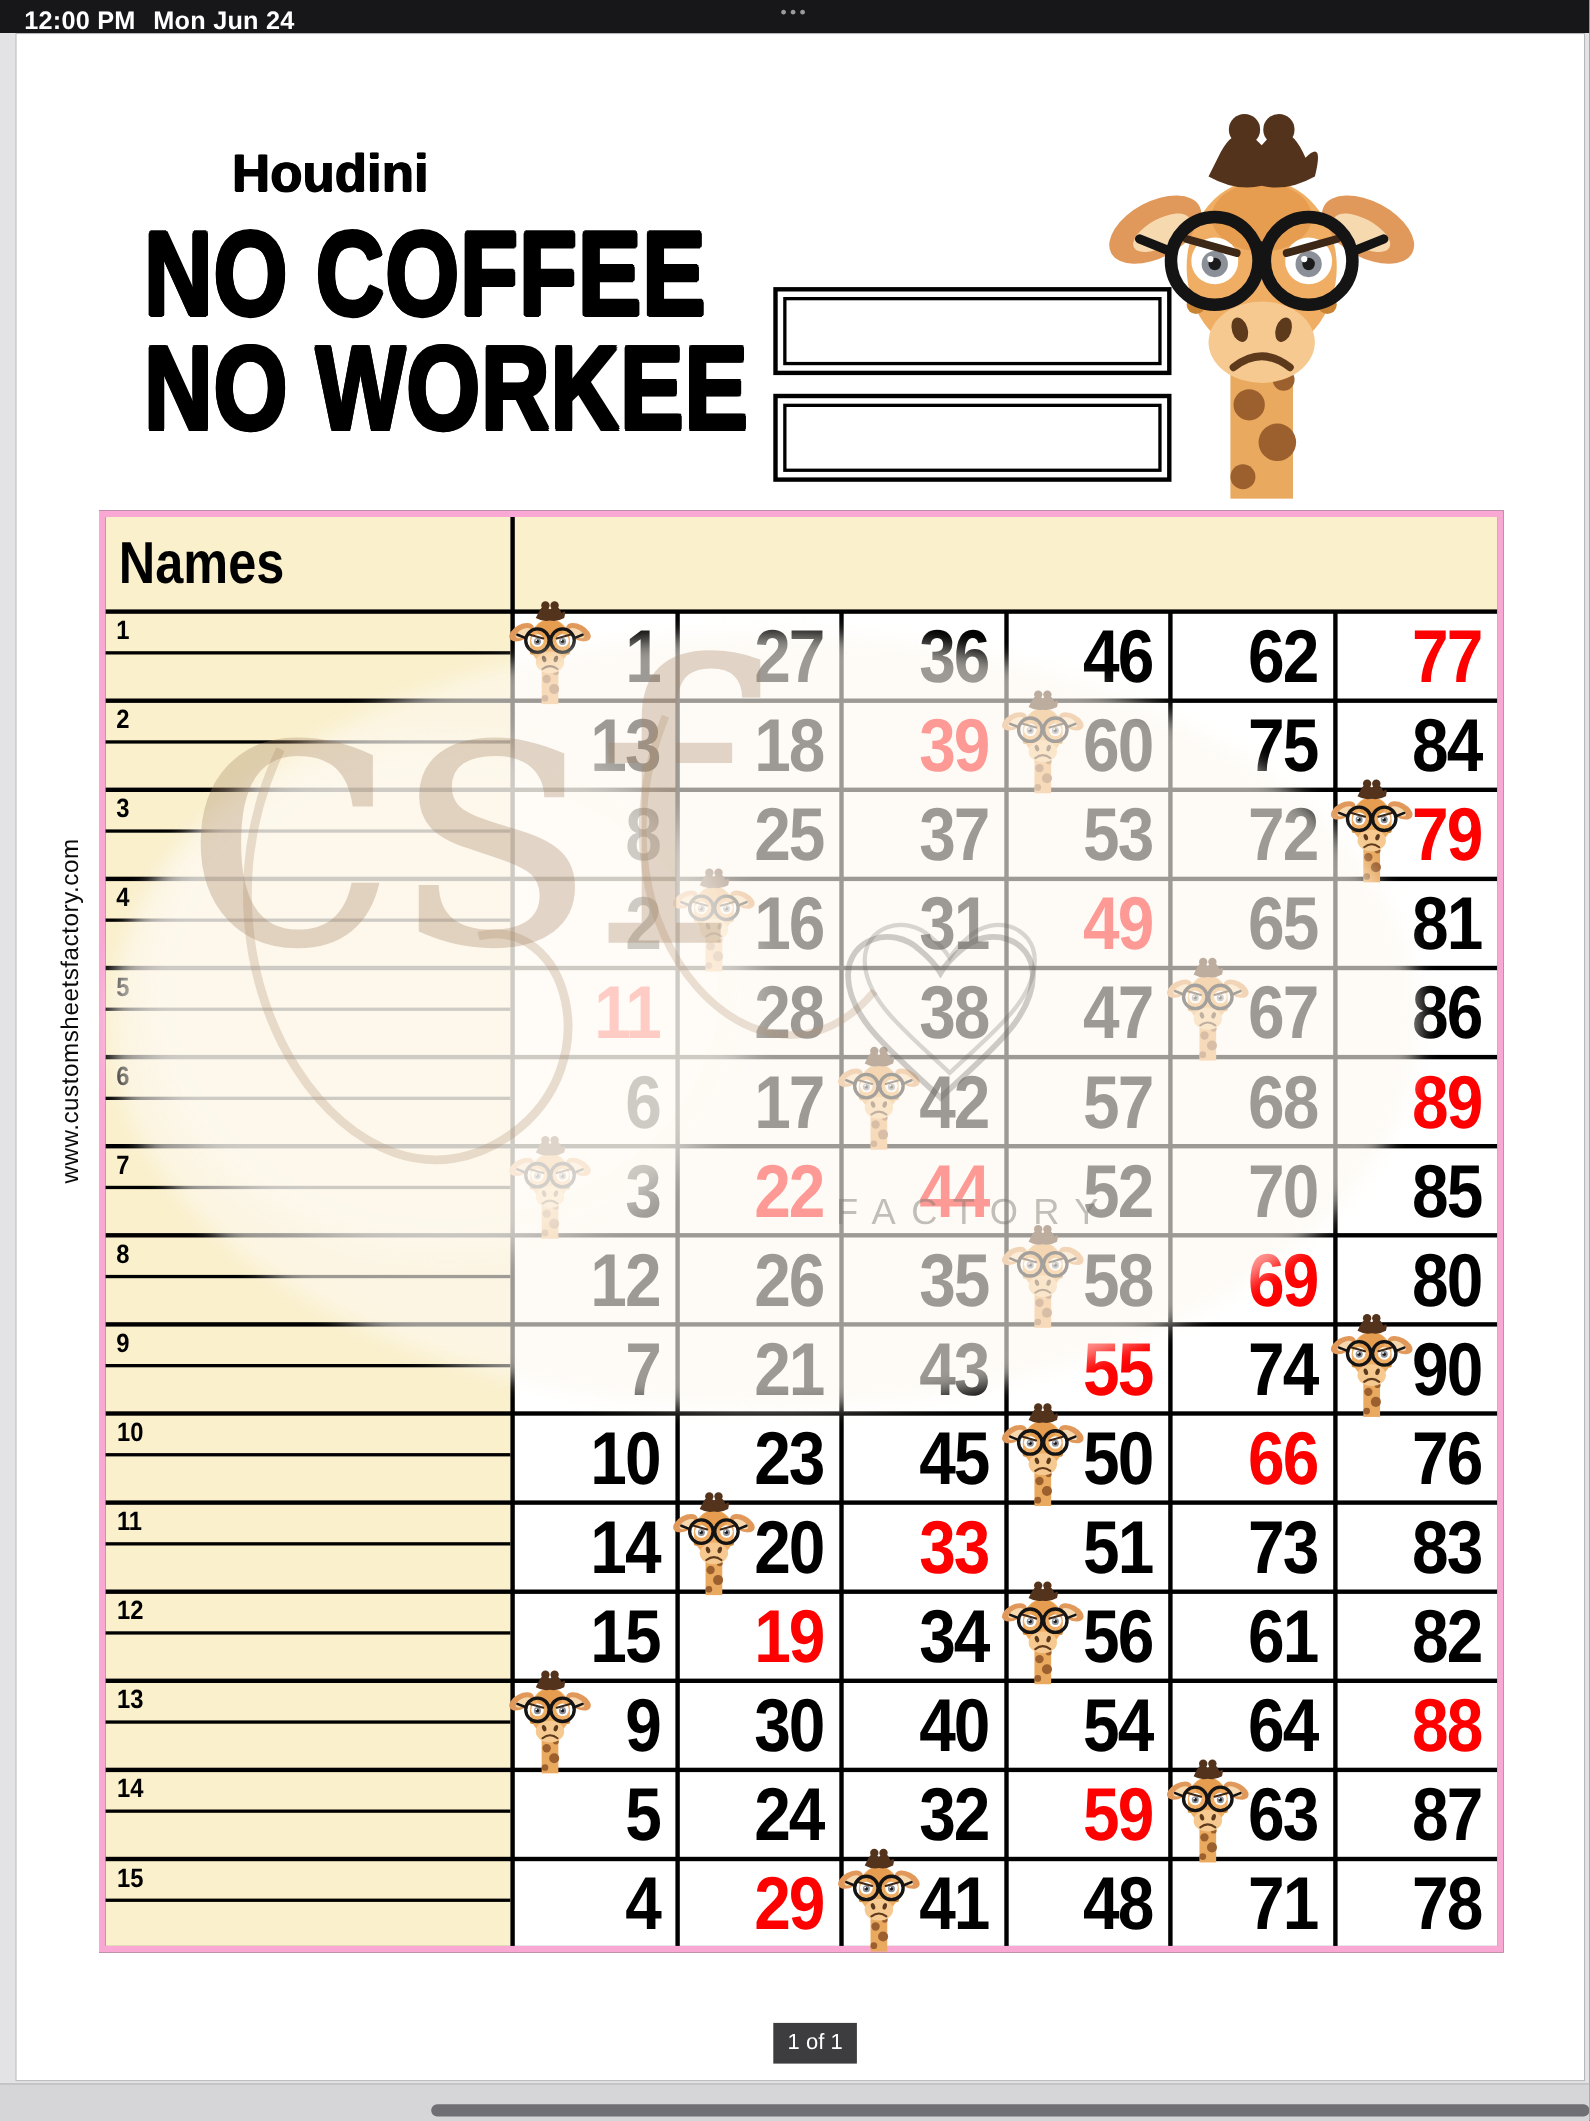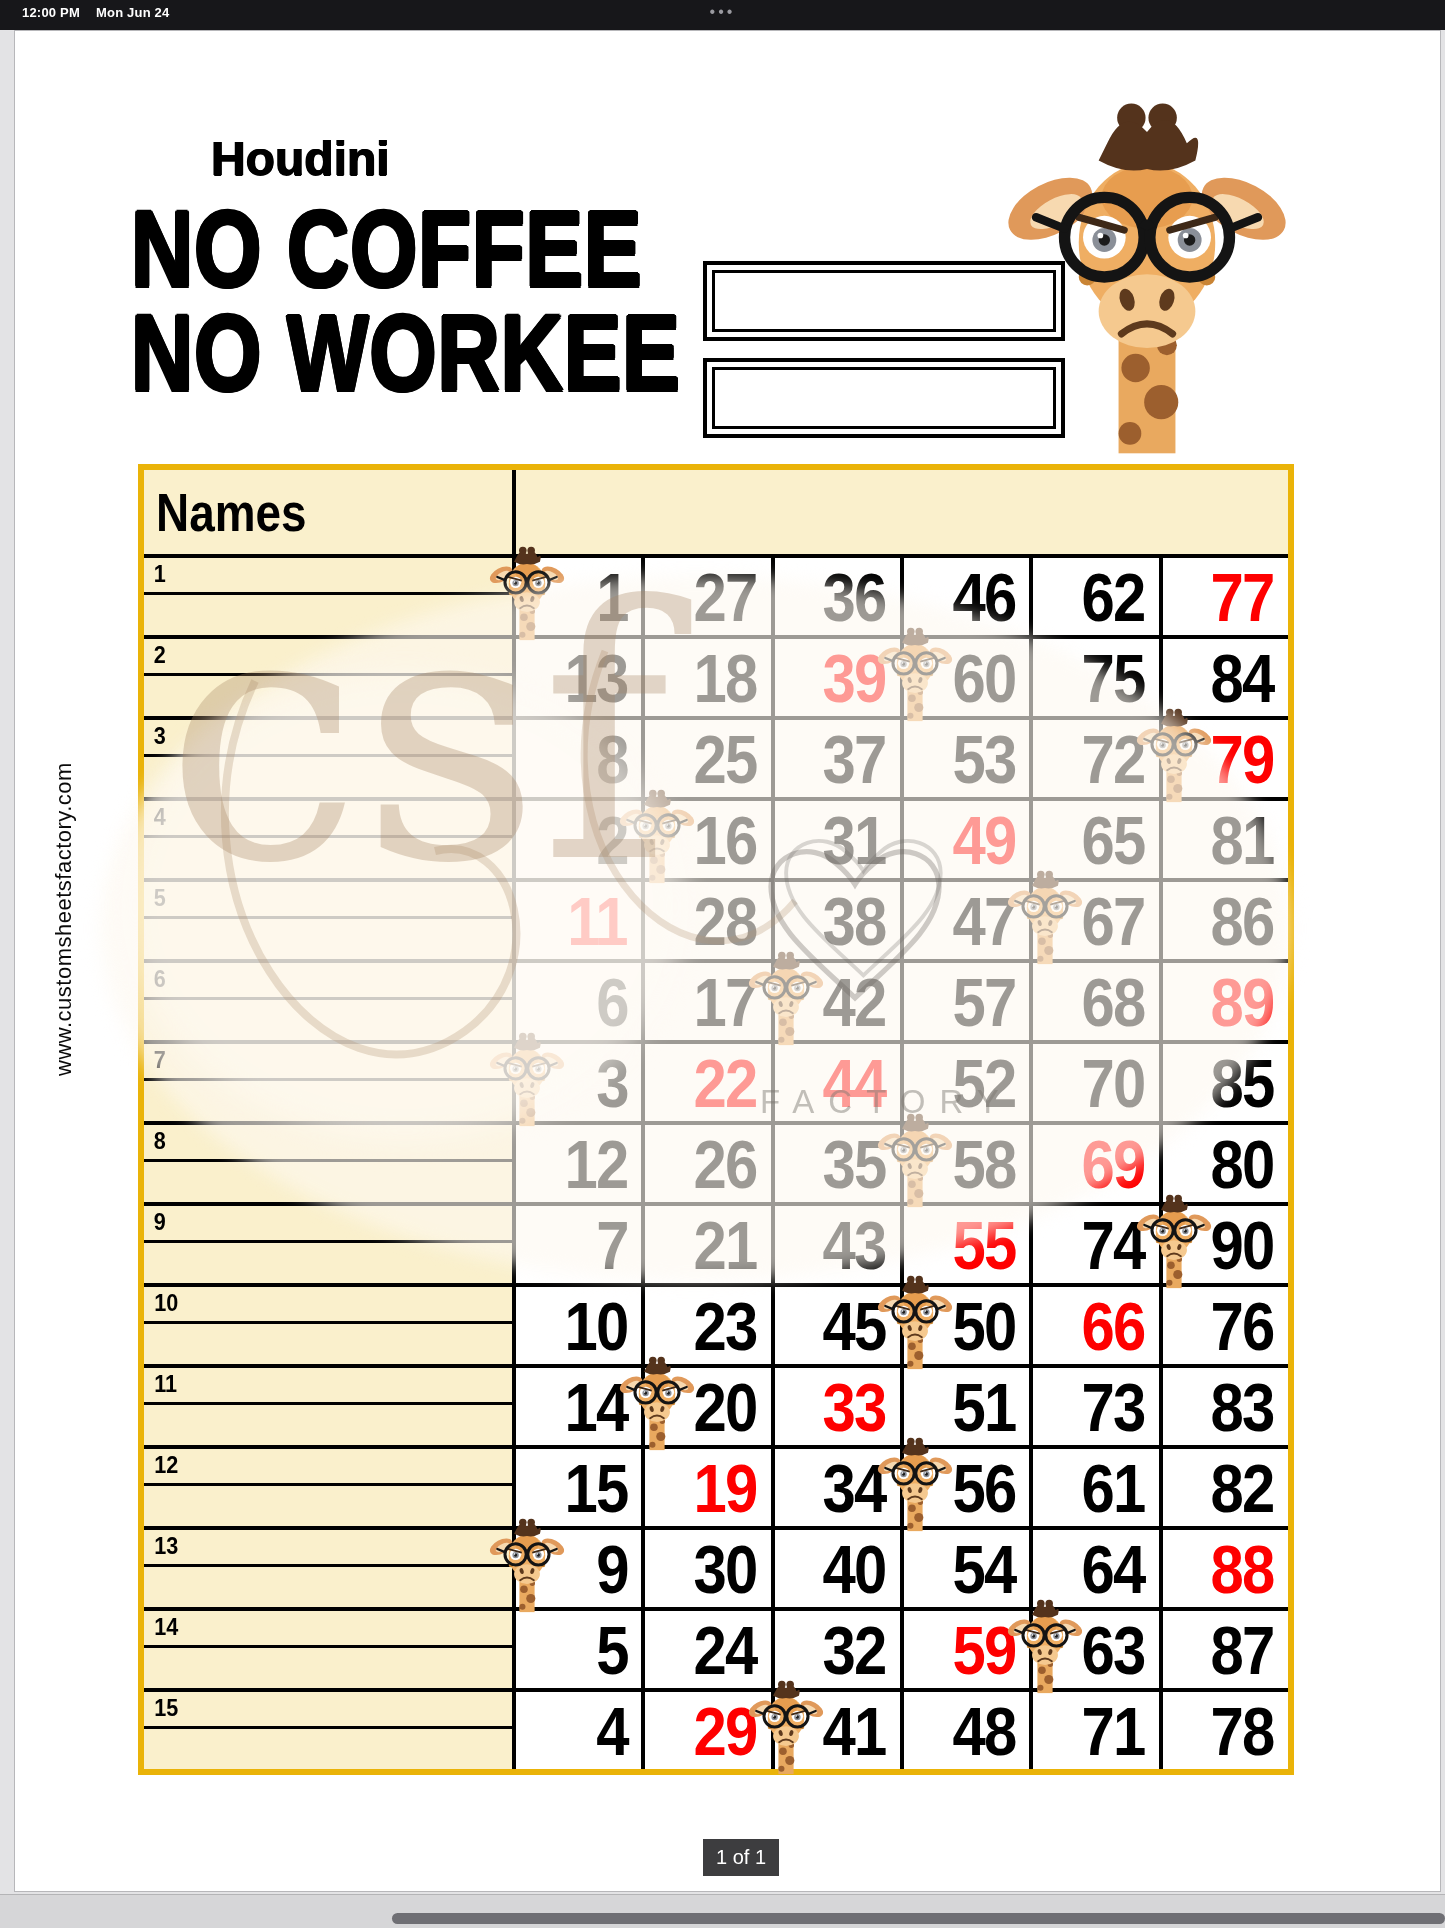--- a/index.html
+++ b/index.html
@@ -1,43 +1,43 @@
 <!DOCTYPE html>
 <html><head>
 <meta charset="utf-8">
 <style>
   html,body{margin:0;padding:0;background:#c9c9cc;}
   .canvas{position:relative;width:1445px;height:1928px;overflow:hidden;background:#e3e3e5;
           font-family:"Liberation Sans",sans-serif;}
   
   .statusbar{position:absolute;left:0;top:0;width:1445px;height:30px;background:#17171a;color:#fff;z-index:20;}
-  .sb-left{position:absolute;left:22px;top:5px;font-size:13px;font-weight:700;letter-spacing:.2px;}
+  .sb-left{position:absolute;left:22px;top:5px;font-size:23px;font-weight:700;letter-spacing:.2px;}
   .sb-date{font-weight:600;margin-left:16px;}
   .sb-dots{position:absolute;left:50%;top:3px;transform:translateX(-50%);color:#9a9aa0;font-size:16px;letter-spacing:3px;}
   .sb-right{position:absolute;right:14px;top:4px;display:flex;align-items:center;gap:7px;font-size:22px;font-weight:600;margin-top:41px;}
   
   .page{position:absolute;left:14px;top:30px;width:1427px;height:1862px;background:#ffffff;
         border:1px solid #b7b7ba;box-sizing:border-box;}
   
   .game-name{position:absolute;left:196px;top:100px;font-size:48px;font-weight:800;color:#000;z-index:2;
              text-shadow:.7px 0 #000,-.7px 0 #000,0 .7px #000;}
   .bigtitle{position:absolute;left:116px;font-size:108px;font-weight:900;color:#000;line-height:.92;
             transform:scaleX(.80);transform-origin:left top;white-space:nowrap;z-index:2;letter-spacing:1px;
             text-shadow:2px 0 #000,-2px 0 #000,0 2px #000,0 -2px #000,1.5px 1.5px #000,-1.5px -1.5px #000,1.5px -1.5px #000,-1.5px 1.5px #000;}
   .title1{top:168px;} .title2{top:272px;}
   
   .ebox{position:absolute;left:688px;width:362px;height:80px;border:4px solid #000;background:#fff;box-sizing:border-box;z-index:2;}
   .ebox .inner{position:absolute;inset:5px;border:3px solid #000;}
   .ebox1{top:230px;} .ebox2{top:327px;}
   
   .gir-big{position:absolute;left:982px;top:64px;width:300px;height:364px;z-index:3;}
   
-  .btable{position:absolute;left:75px;top:433px;width:1156px;box-sizing:border-box;z-index:1;
+  .btable{position:absolute;left:75px;top:433px;width:1277px;box-sizing:border-box;z-index:1;
           display:grid;grid-template-columns:368px repeat(6,1fr);grid-template-rows:84px repeat(15,77px);
-          gap:4px;background:#000;border:6px solid #eab308;margin-left:48px;}
+          gap:4px;background:#000;border:6px solid #f9a8d4;}
   .hcell-names{background:#faf0cc;display:flex;align-items:center;padding-left:12px;}
   .hcell-names span{font-size:54px;font-weight:700;display:inline-block;transform:scaleX(.85);transform-origin:left center;}
   .hcell-grid{grid-column:2/8;background:#faf0cc;}
   .trow{display:contents;}
   .ncell{background:#faf0cc;position:relative;}
   .rown{position:absolute;top:2px;left:9px;font-size:24px;font-weight:700;display:inline-block;transform:scaleX(.9);}
   .nline{position:absolute;top:34px;left:0;right:0;border-bottom:3px solid #000;}
   .gcell{background:#fff;position:relative;display:flex;align-items:center;justify-content:flex-end;padding-right:14px;}
   .num{font-size:68px;font-weight:700;color:#000;display:inline-block;transform:scaleX(.88);transform-origin:right center;letter-spacing:-2px;}
   .num.red{color:#fe0000;}

